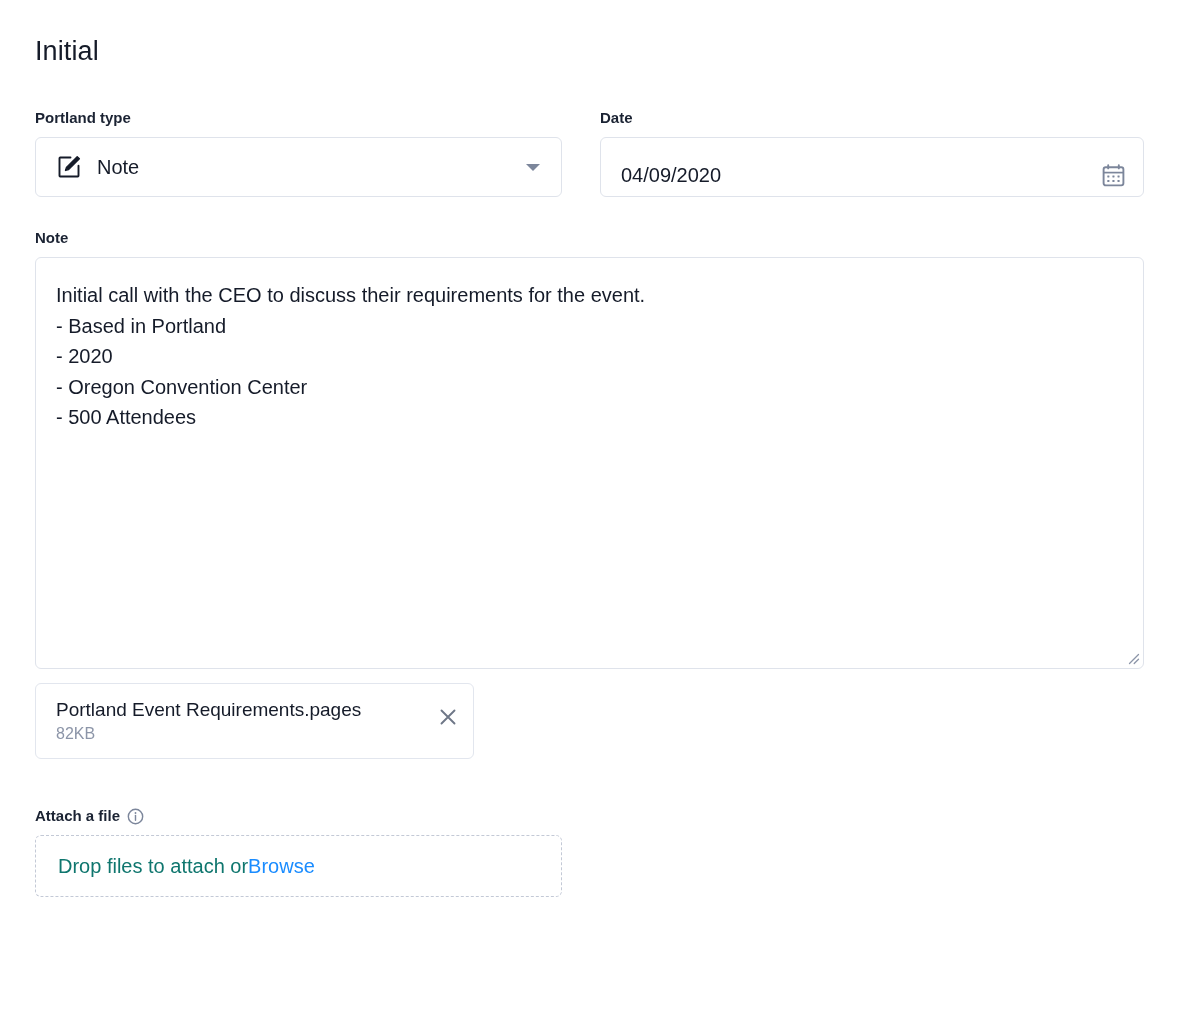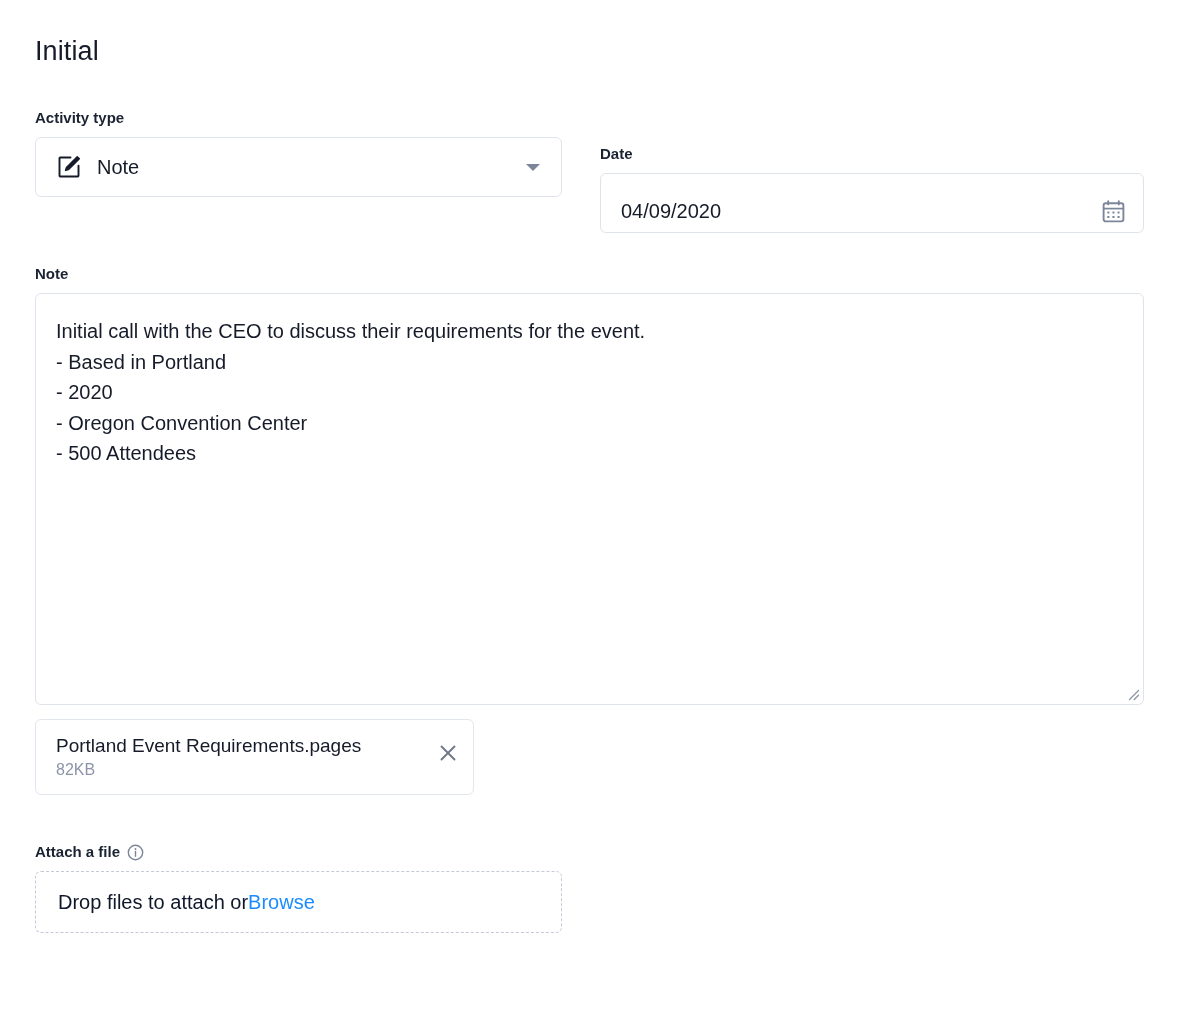--- a/index.html
+++ b/index.html
@@ -56,21 +56,21 @@
     position: relative;
   }
 
   
   .top-row {
     display: flex;
     gap: 38px;
     margin-bottom: 32px;
   }
   .col-type { width: 527px; flex: 0 0 527px; }
-  .col-date { width: 544px; flex: 0 0 544px; margin-top: 36px; }
+  .col-date { width: 544px; flex: 0 0 544px; }
 
   .select-control { padding: 0 16px 0 20px; cursor: pointer; }
   .select-icon {
     width: 26px; height: 26px;
     flex: 0 0 26px;
     display: block;
     margin-right: 15px;
   }
   .select-value {
     font-size: 20px;
@@ -169,21 +169,21 @@
     border: 1px dashed #c3c9d6;
     border-radius: 6px;
     display: flex;
     align-items: center;
     padding-left: 22px;
     background: #fff;
     cursor: pointer;
   }
   .dropzone-text {
     font-size: 20px;
-    color: #0f172a;
+    color: #0f766e;
     line-height: 24px;
   }
   .browse-link {
     color: #1a8cff;
     cursor: pointer;
   }
 
   
   .actions {
     display: flex;
@@ -217,21 +217,21 @@
 <body>
 
 <div class="page">
 
   <h1 class="page-title">Initial</h1>
 
   <div class="top-row">
 
     <div class="col-type">
       <div class="field-label">
-        <span>Activity type</span>
+        <span>Portland type</span>
       </div>
       <div class="control select-control">
         <span class="select-icon">
           <svg viewBox="0 0 26 26" width="26" height="26" fill="none" xmlns="http://www.w3.org/2000/svg">
             <path d="M14.5 3.5H4.2C3.8 3.5 3.5 3.8 3.5 4.2V21.8c0 .4.3.7.7.7H21.8c.4 0 .7-.3.7-.7V11.8" stroke="#151b29" stroke-width="1.9" stroke-linecap="round" stroke-linejoin="round"></path>
             <path d="M21.2 2.6L23.4 4.8 12.6 15.6l-3.1.9.9-3.1L21.2 2.6Z" fill="#151b29" stroke="#151b29" stroke-width="1.3" stroke-linejoin="round"></path>
           </svg>
         </span>
         <span class="select-value">Note</span>
         <span class="select-caret"></span>

